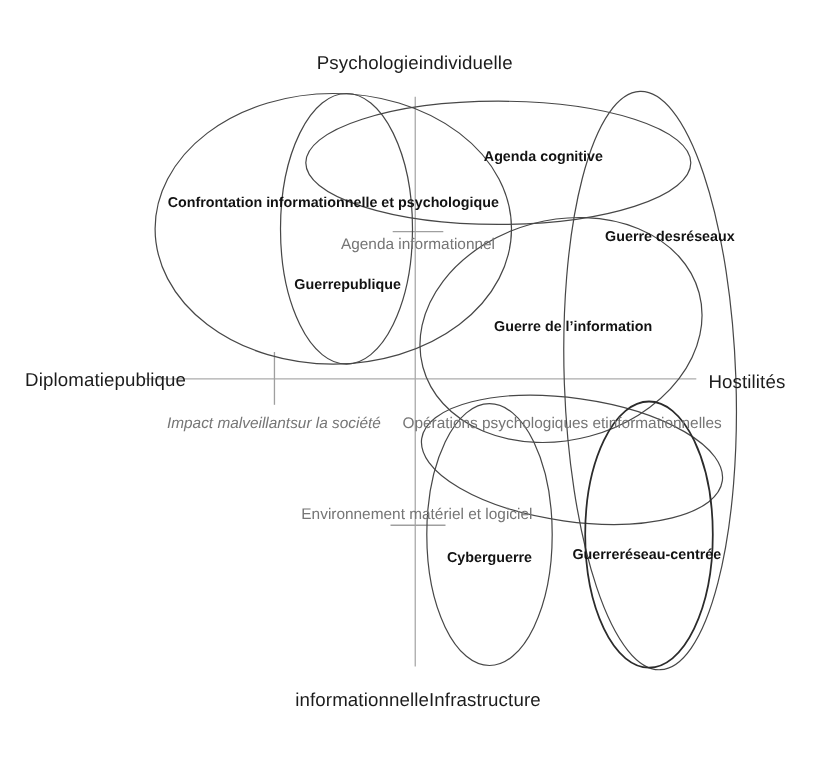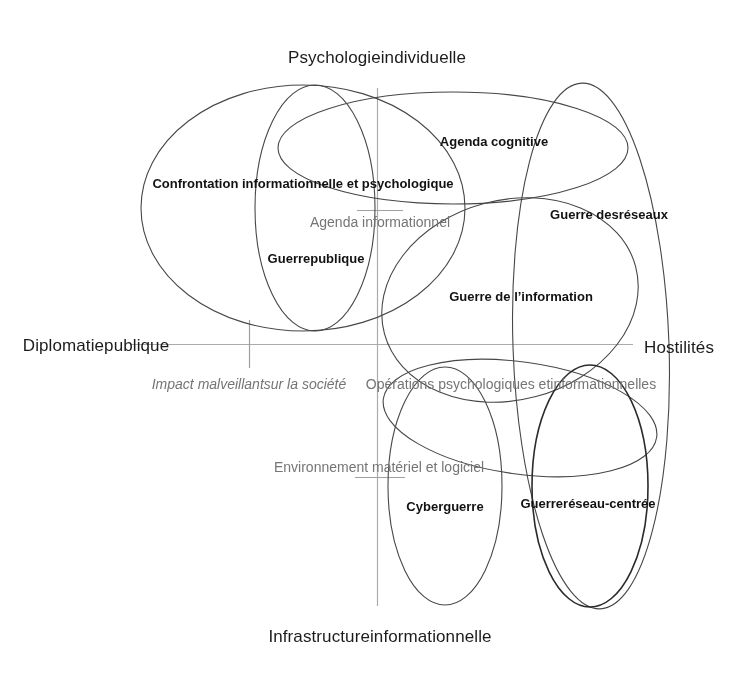--- a/index.html
+++ b/index.html
@@ -61,22 +61,22 @@
     <ellipse cx="520" cy="418" rx="138" ry="56" fill="none" stroke="#474747" stroke-width="1.1" transform="rotate(8 520 418)"></ellipse>
     <ellipse cx="445" cy="486" rx="57" ry="119" fill="none" stroke="#474747" stroke-width="1.1"></ellipse>
     <ellipse cx="590" cy="486" rx="58" ry="121" fill="none" stroke="#2b2b2b" stroke-width="1.6"></ellipse>
   </svg>
 
   <div class="lbl axis-lbl" style="left:377px; top:57px;">
     <span>Psychologie</span>
     <span>individuelle</span>
   </div>
   <div class="lbl axis-lbl" style="left:380px; top:636px;">
+    <span>informationnelle</span>
     <span>Infrastructure</span>
-    <span>informationnelle</span>
   </div>
   <div class="lbl axis-lbl" style="left:60px; top:345px;margin-left:36px;">
     <span>Diplomatie</span>
     <span>publique</span>
   </div>
   <div class="lbl axis-lbl" style="left:679px; top:347px;">
     <span>Hostilités</span>
   </div>
 
   <div class="lbl concept-lbl" style="left:303px; top:184px;">

